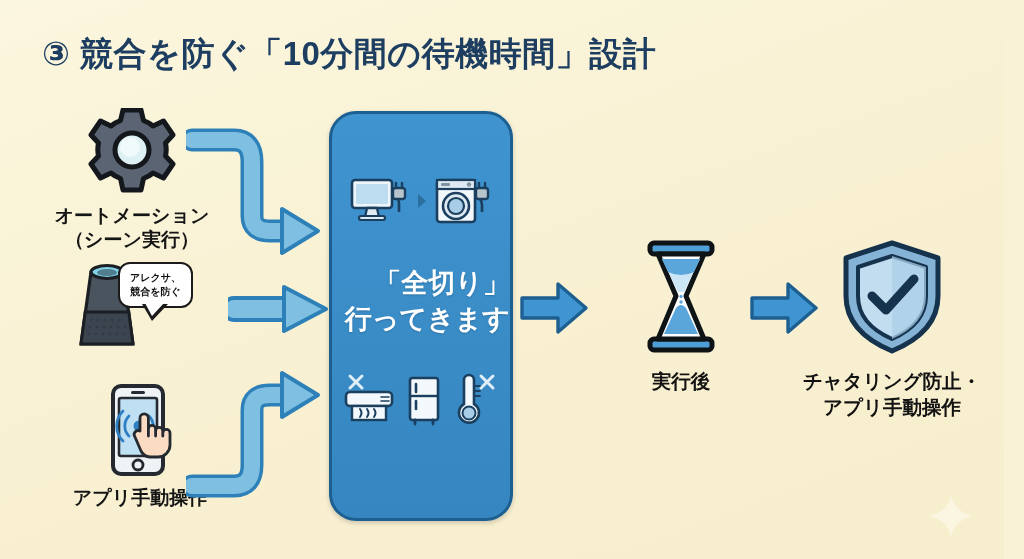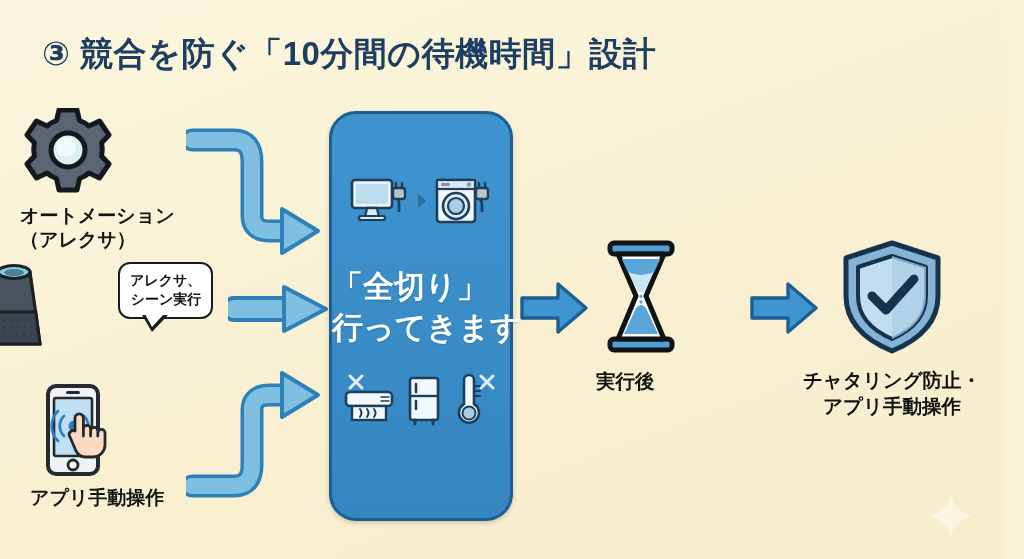--- a/index.html
+++ b/index.html
@@ -30,21 +30,21 @@
     font-size: 33px;
     font-weight: bold;
     color: #1d3e60;
     letter-spacing: 0.5px;
     white-space: nowrap;
   }
 
   
   .src {
     position: absolute;
-    text-align: left;
+    text-align: center;
   }
   .src-label {
     font-size: 19px;
     font-weight: bold;
     color: #141414;
     line-height: 1.28;
     white-space: nowrap;
   }
 
   
@@ -58,25 +58,25 @@
 
   
   .bubble {
     position: absolute;
     left: 118px;
     top: 262px;
     background: #ffffff;
     border: 2.5px solid #1b1b1b;
     border-radius: 12px;
     padding: 7px 10px 8px 10px;
-    font-size: 14px;
+    font-size: 10px;
     font-weight: bold;
     line-height: 1.35;
     color: #111;
-    text-align: right;
+    text-align: center;
     white-space: nowrap;
   }
   .bubble:after {
     content: "";
     position: absolute;
     left: 22px;
     bottom: -15px;
     width: 0; height: 0;
     border-left: 10px solid transparent;
     border-right: 16px solid transparent;
@@ -103,23 +103,23 @@
     height: 404px;
     background: linear-gradient(180deg,#3f94d0 0%, #3a8cc6 55%, #3687c1 100%);
     border: 3px solid #1d5f91;
     border-radius: 27px;
     box-shadow: 0 2px 5px rgba(0,0,0,0.18);
   }
   #center-card-text {
     position: absolute;
     left: 0; right: 0;
     top: 152px;
-    text-align: left;
+    text-align: right;
     color: #ffffff;
-    font-size: 31px;
+    font-size: 27px;
     font-weight: bold;
     line-height: 1.33;
     text-shadow: 0 1px 2px rgba(0,0,0,0.18);
     white-space: nowrap;
   }
   .card-icons-top {
     position: absolute;
     left: 0; right: 0;
     top: 62px;
     display: flex;
@@ -136,29 +136,28 @@
     align-items: flex-end;
     gap: 2px;
   }
 
   
   #stage-wait {
     position: absolute;
     left: 596px;
     top: 238px;
     width: 170px;
-    text-align: left;
+    text-align: center;
   }
   #stage-result {
     position: absolute;
     left: 778px;
     top: 238px;
     width: 228px;
     text-align: center;
-    font-family: Liberation Mono, monospace;
   }
   .stage-label {
     font-size: 19.5px;
     font-weight: bold;
     color: #121212;
     line-height: 1.35;
     margin-top: 8px;
     white-space: nowrap;
   }
 
@@ -200,21 +199,21 @@
                    L -41 14 L -33.5 6 A 31 31 0 0 1 -33.5 -7
                    L -41 -15 L -31.5 -29 L -21 -24
                    A 31 31 0 0 1 -11.5 -29.5 Z" fill="#5a6472" stroke="#14181d" stroke-width="5" stroke-linejoin="round"></path>
           <circle cx="0" cy="0" r="17" fill="#ddf0f3" stroke="#14181d" stroke-width="5"></circle>
           <circle cx="-2" cy="-3" r="10" fill="#f3fbfc" opacity="0.85"></circle>
         </g>
       </svg>
     </span>
     <div class="src-label">
       <div>オートメーション</div>
-      <div>（アレクサ）</div>
+      <div>（シーン実行）</div>
     </div>
   </div>
 
   <div class="src" id="src-voice">
     <span class="icon-wrap" style="display:inline-block;margin-left:-58px;">
       <svg width="72" height="98" viewBox="0 0 72 98">
         <path d="M 20 14 L 52 14 L 62 86 L 10 86 Z" fill="#4a545f" stroke="#1b1f24" stroke-width="3.2" stroke-linejoin="round"></path>
         <path d="M 14.2 54 L 57.8 54 L 62 86 L 10 86 Z" fill="#3c454f" stroke="#1b1f24" stroke-width="3"></path>
         <ellipse cx="36" cy="14" rx="16" ry="6.5" fill="#7fd3e8" stroke="#1b1f24" stroke-width="3.2"></ellipse>
         <ellipse cx="36" cy="14.5" rx="10" ry="3.6" fill="#2e3740" opacity="0.55"></ellipse>
@@ -236,21 +235,21 @@
           <circle cx="39" cy="76" r="1.3"></circle>
             <circle cx="46" cy="76" r="1.3"></circle>
             <circle cx="53" cy="76" r="1.3"></circle>
         </g>
       </svg>
     </span>
   </div>
 
   <div class="bubble">
     <div>アレクサ、</div>
-    <div>シーン実行</div>
+    <div>競合を防ぐ</div>
   </div>
 
   <div class="src" id="src-app">
     <span class="icon-wrap">
       <svg width="90" height="98" viewBox="0 0 90 98">
         <rect x="18" y="4" width="50" height="88" rx="8" fill="#eef3f6" stroke="#242a30" stroke-width="4"></rect>
         <rect x="24" y="16" width="38" height="58" rx="2" fill="#bfe0f2" stroke="#242a30" stroke-width="2.6"></rect>
         <rect x="36" y="9" width="14" height="3" rx="1.5" fill="#242a30"></rect>
         <circle cx="43" cy="83" r="5" fill="none" stroke="#242a30" stroke-width="2.8"></circle>
         <g fill="none" stroke="#2f7fc4" stroke-width="2.8" stroke-linecap="round">

